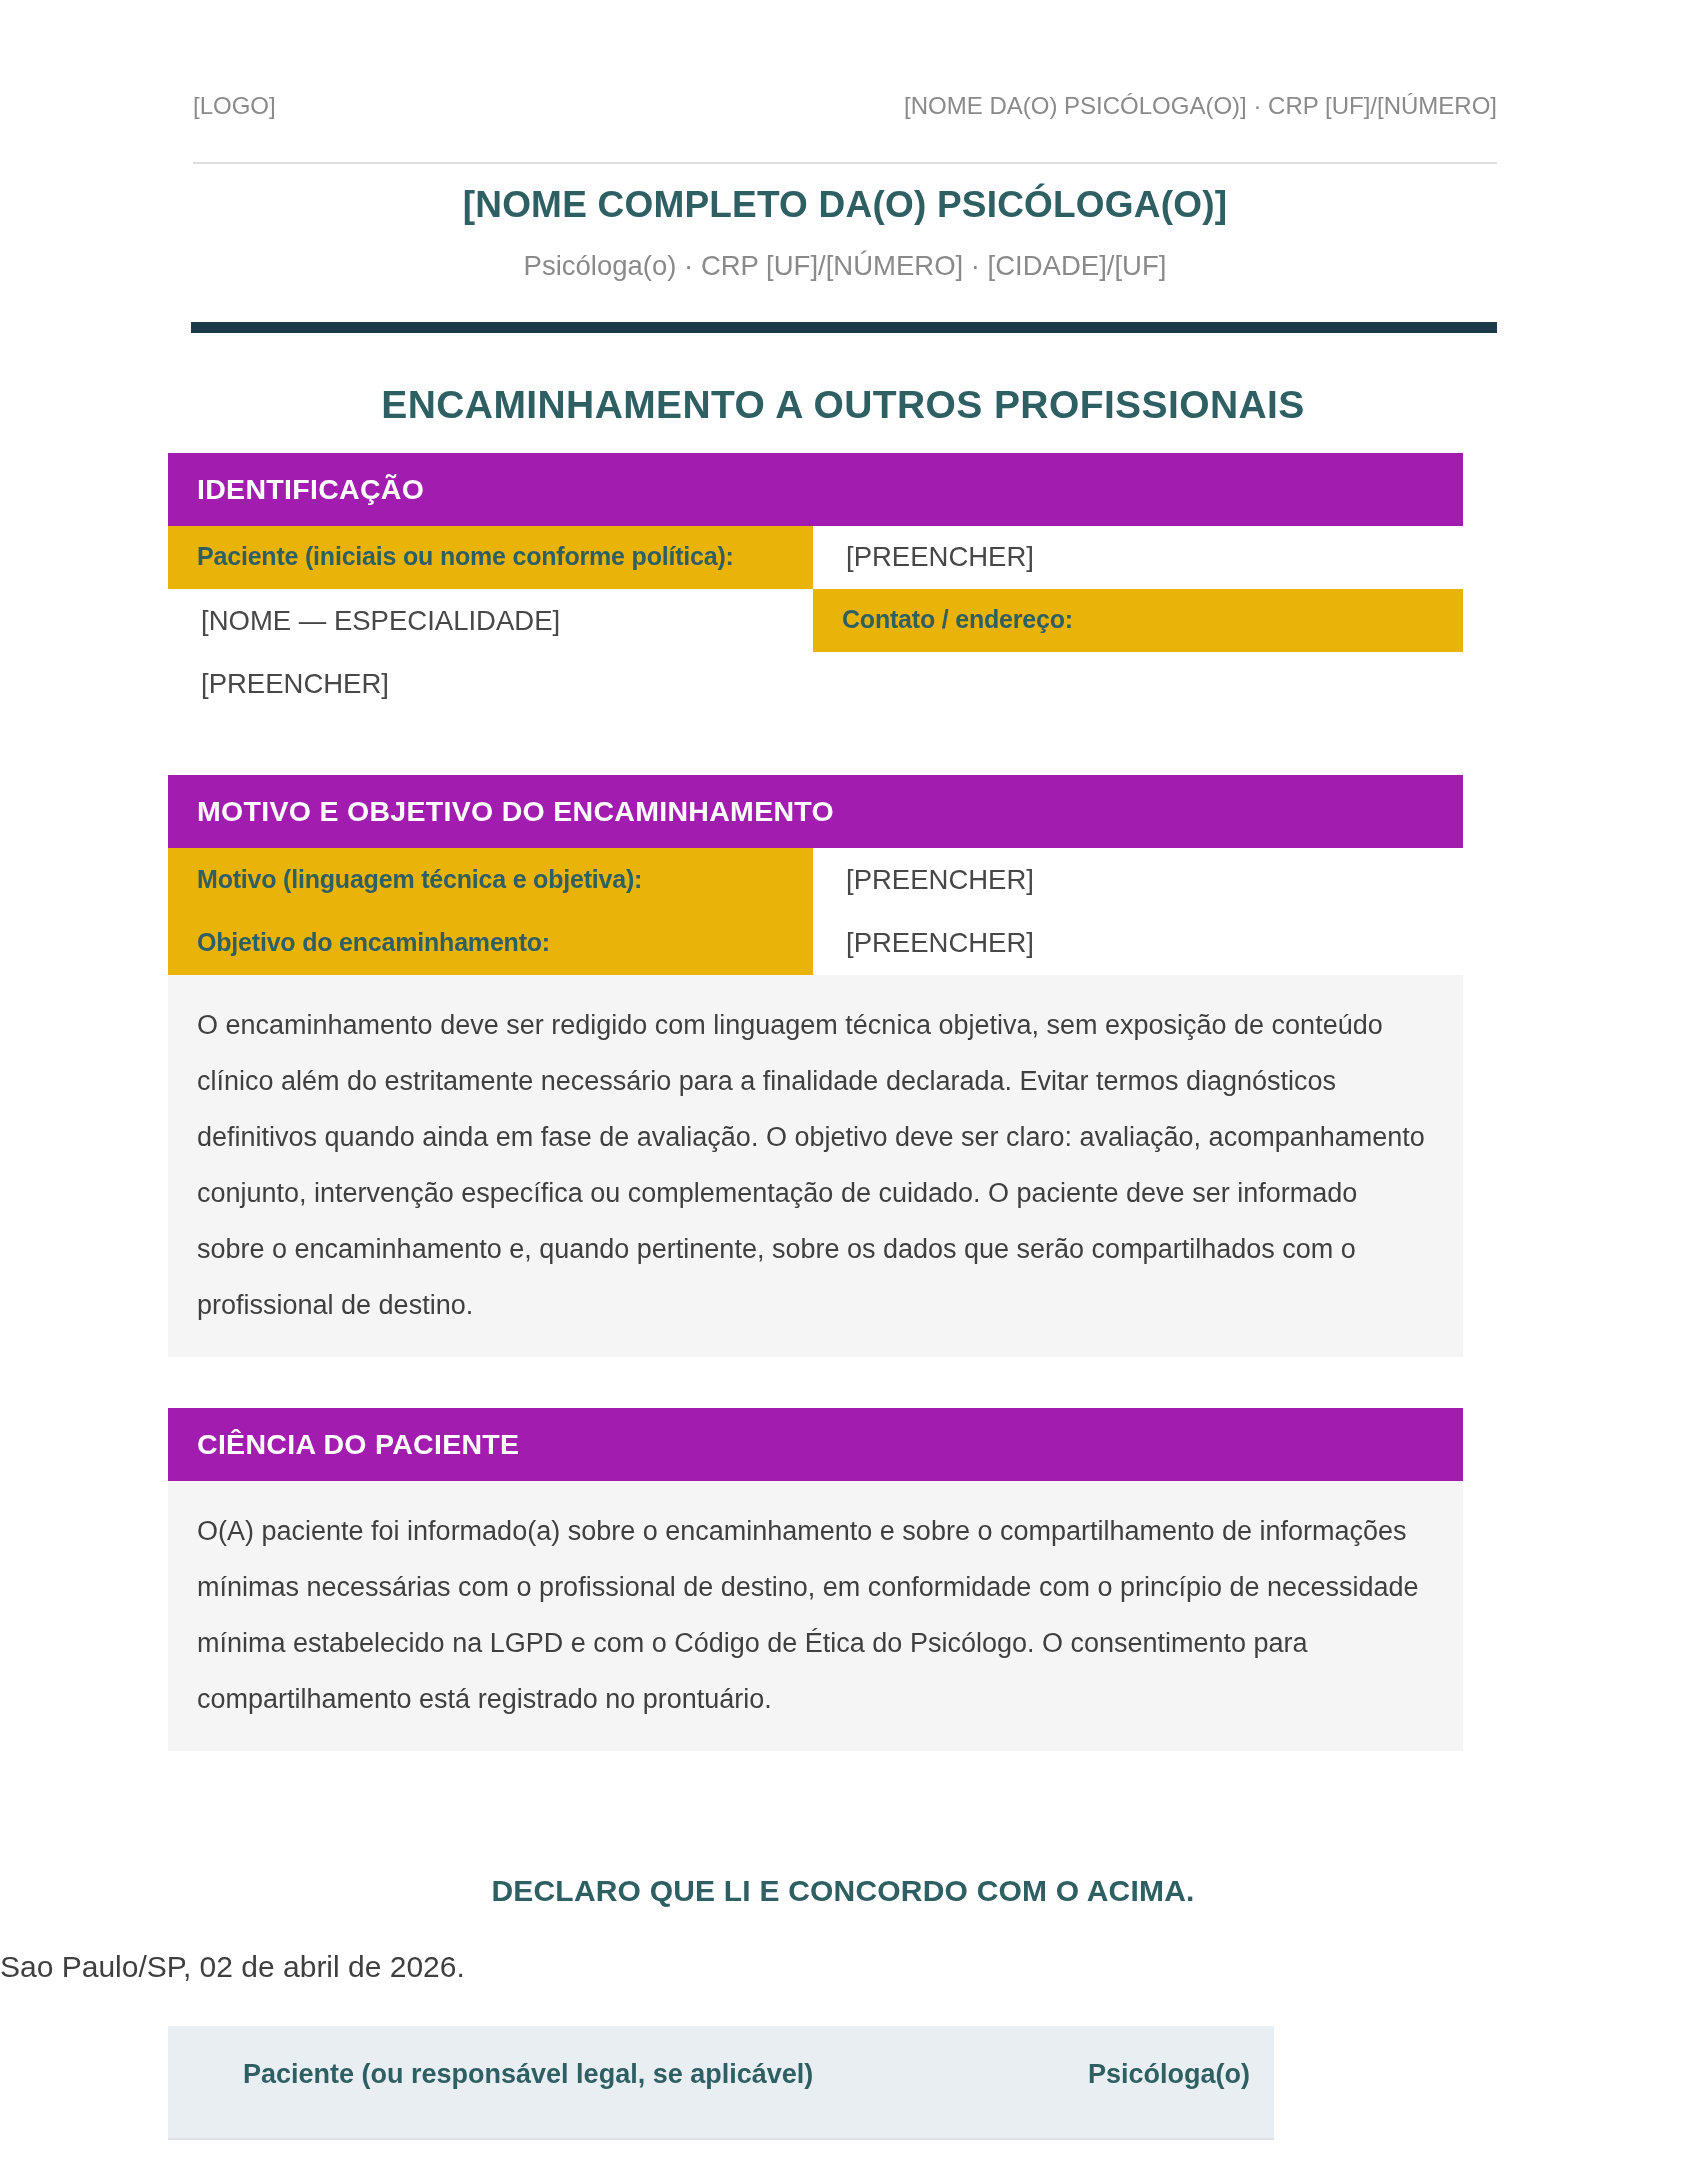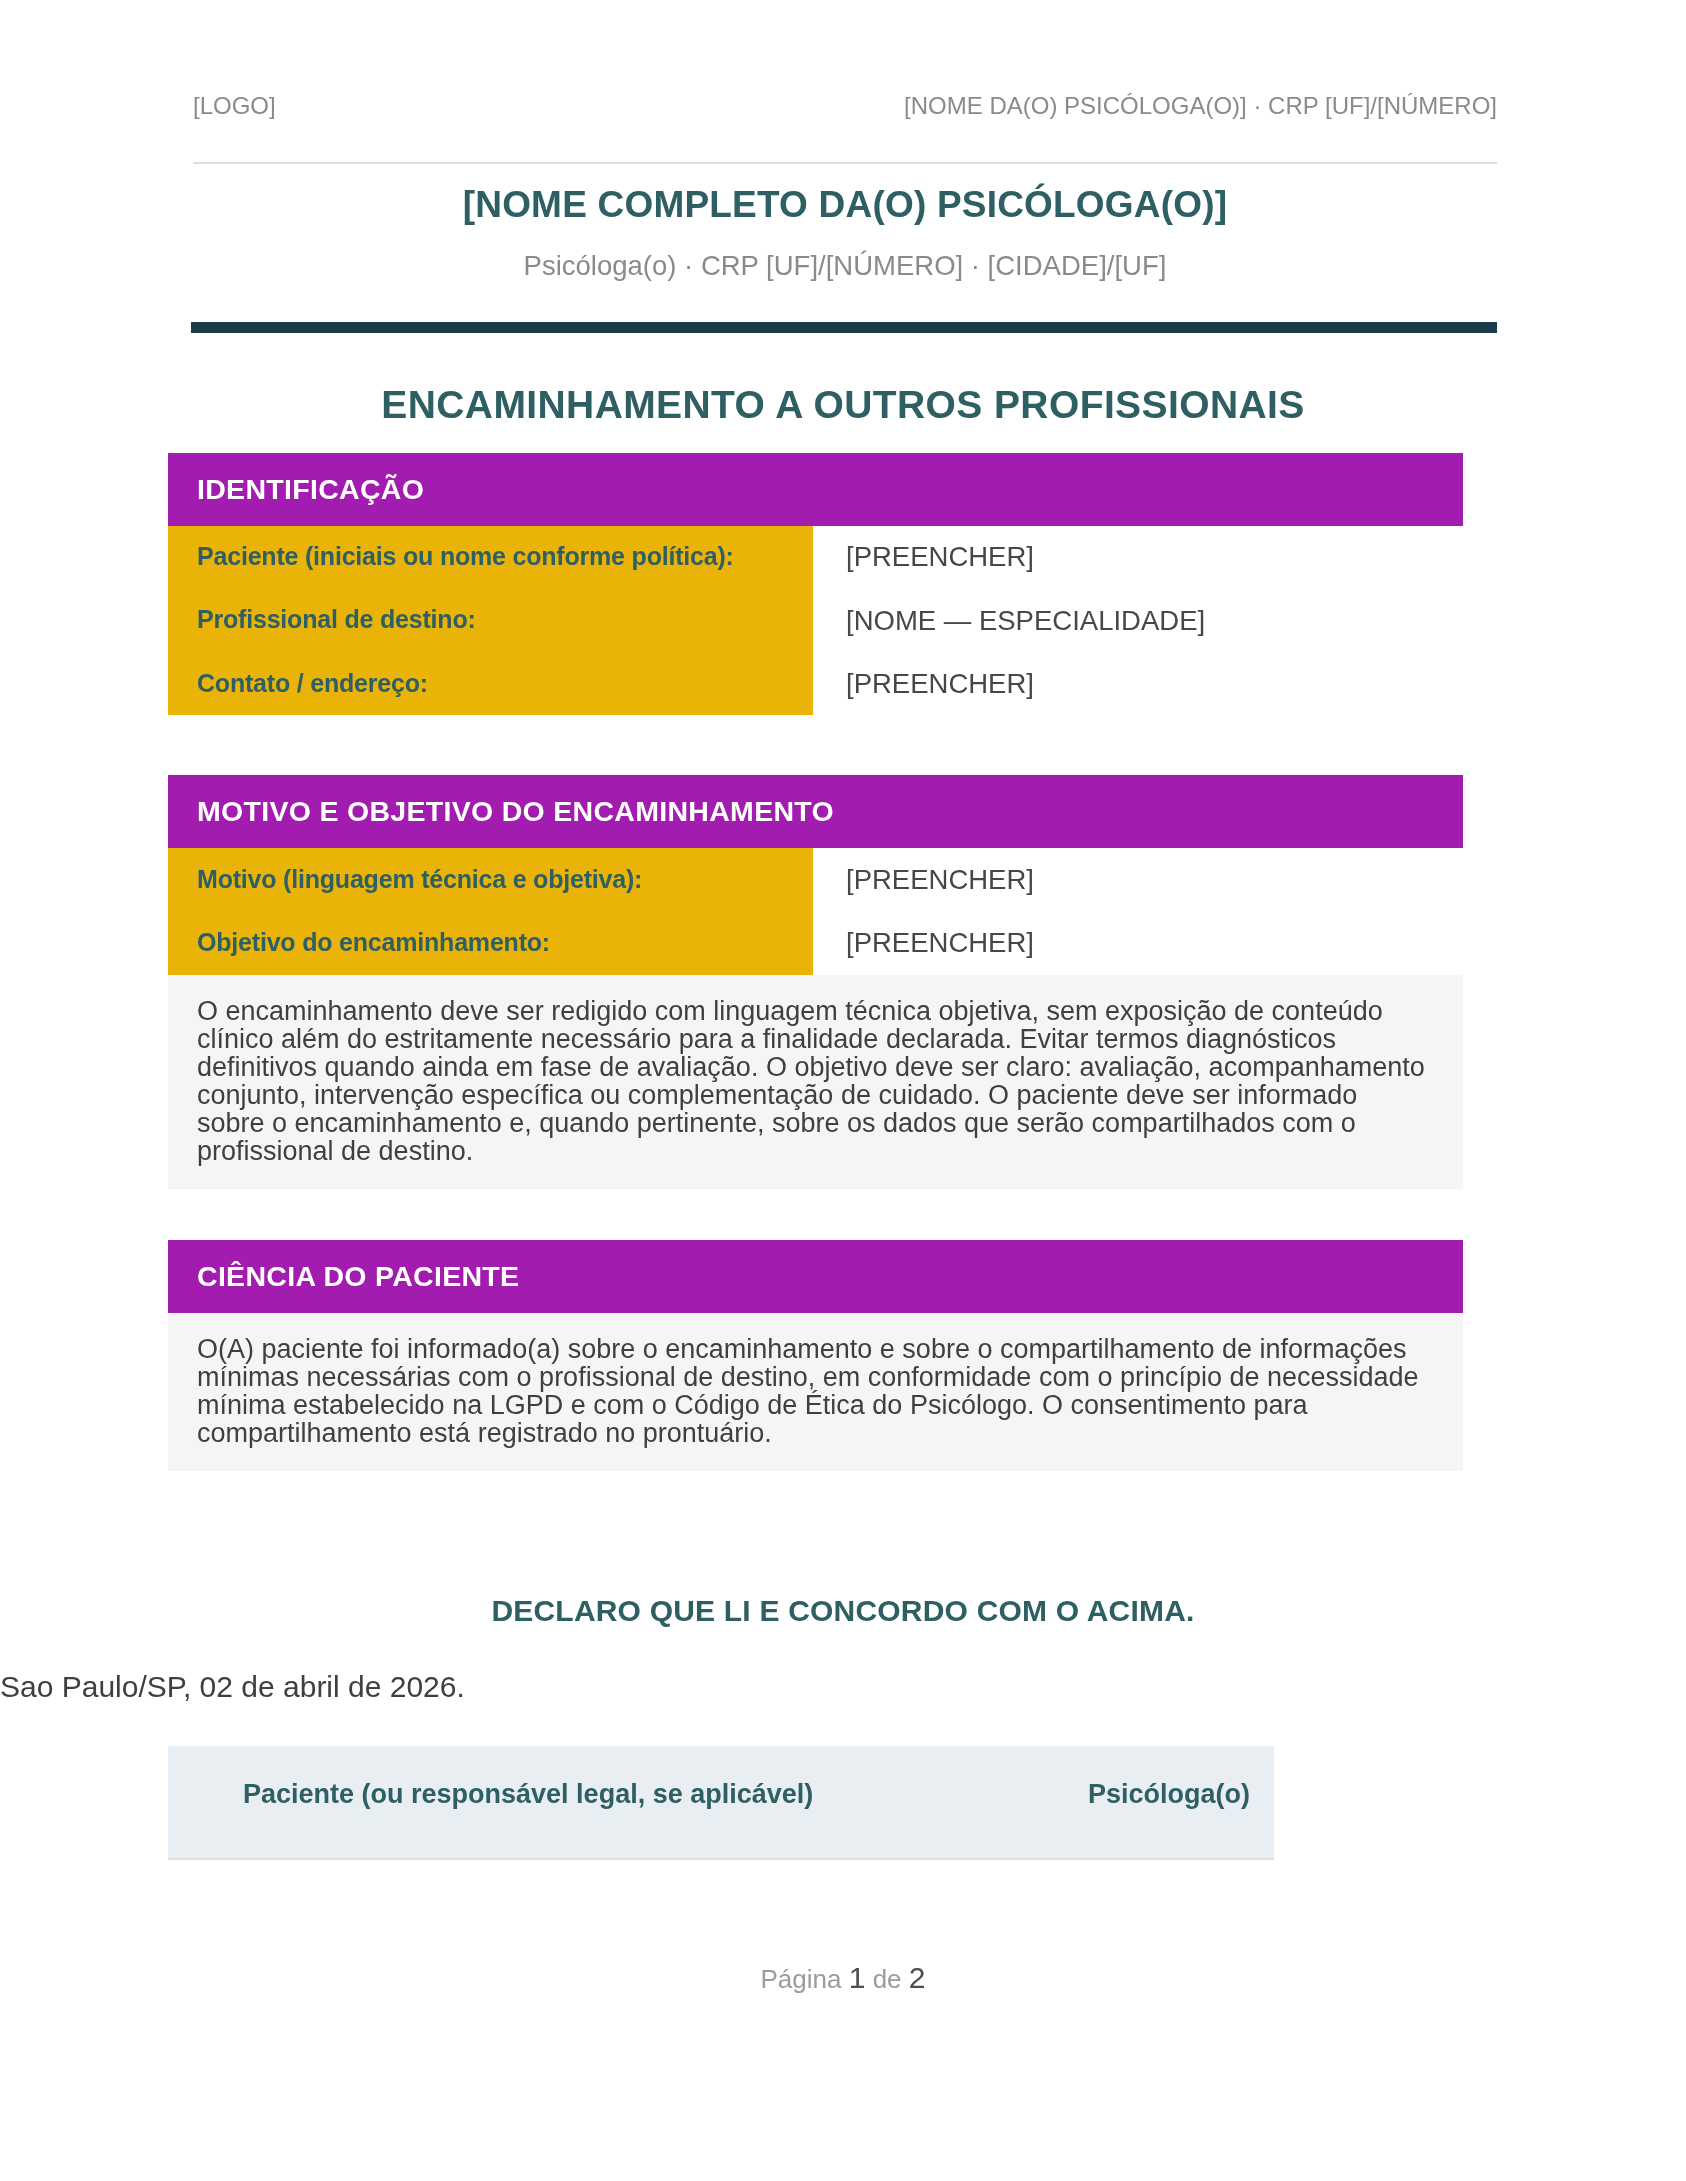--- a/index.html
+++ b/index.html
@@ -49,21 +49,21 @@
     background: #eab308; color: #2e5f63; font-weight: bold;
     font-size: 25px; letter-spacing: -0.2px; white-space: nowrap;
     padding: 16.5px 14.7px 16.5px 29px; box-sizing: border-box;
   }
   .kv-value {
     background: #ffffff; color: #474747;
     font-size: 27.5px; padding: 15.6px 9.2px 15.6px 33px; box-sizing: border-box;
   }
   .section-note {
     background: #f5f5f5; color: #3f3f3f;
-    font-size: 27px; line-height: 28px;
+    font-size: 27px; line-height: 56px;
     padding: 22px 33px 24px 29px; box-sizing: border-box;
   }
 
   
   .declaration {
     margin-top: 123px; text-align: center;
     font-size: 30px; font-weight: bold; color: #2e5f63; letter-spacing: 0.2px;
   }
   .date-line { margin-top: 42px; font-size: 30px; color: #3f3f3f; }
 
@@ -101,21 +101,20 @@
 
   <div class="divider-bar"></div>
 
   <h2 class="main-heading">ENCAMINHAMENTO A OUTROS PROFISSIONAIS</h2>
 
   <section class="section section-identificacao">
     <div class="section-bar">IDENTIFICAÇÃO</div>
     <div class="kv-table">
       <div class="kv-label">Paciente (iniciais ou nome conforme política):</div>
       <div class="kv-value">[PREENCHER]</div>
-      <div class="kv-label">Profissional de destino:</div>
       <div class="kv-value">[NOME — ESPECIALIDADE]</div>
       <div class="kv-label">Contato / endereço:</div>
       <div class="kv-value">[PREENCHER]</div>
     </div>
   </section>
 
   <section class="section section-motivo">
     <div class="section-bar">MOTIVO E OBJETIVO DO ENCAMINHAMENTO</div>
     <div class="kv-table">
       <div class="kv-label">Motivo (linguagem técnica e objetiva):</div>

